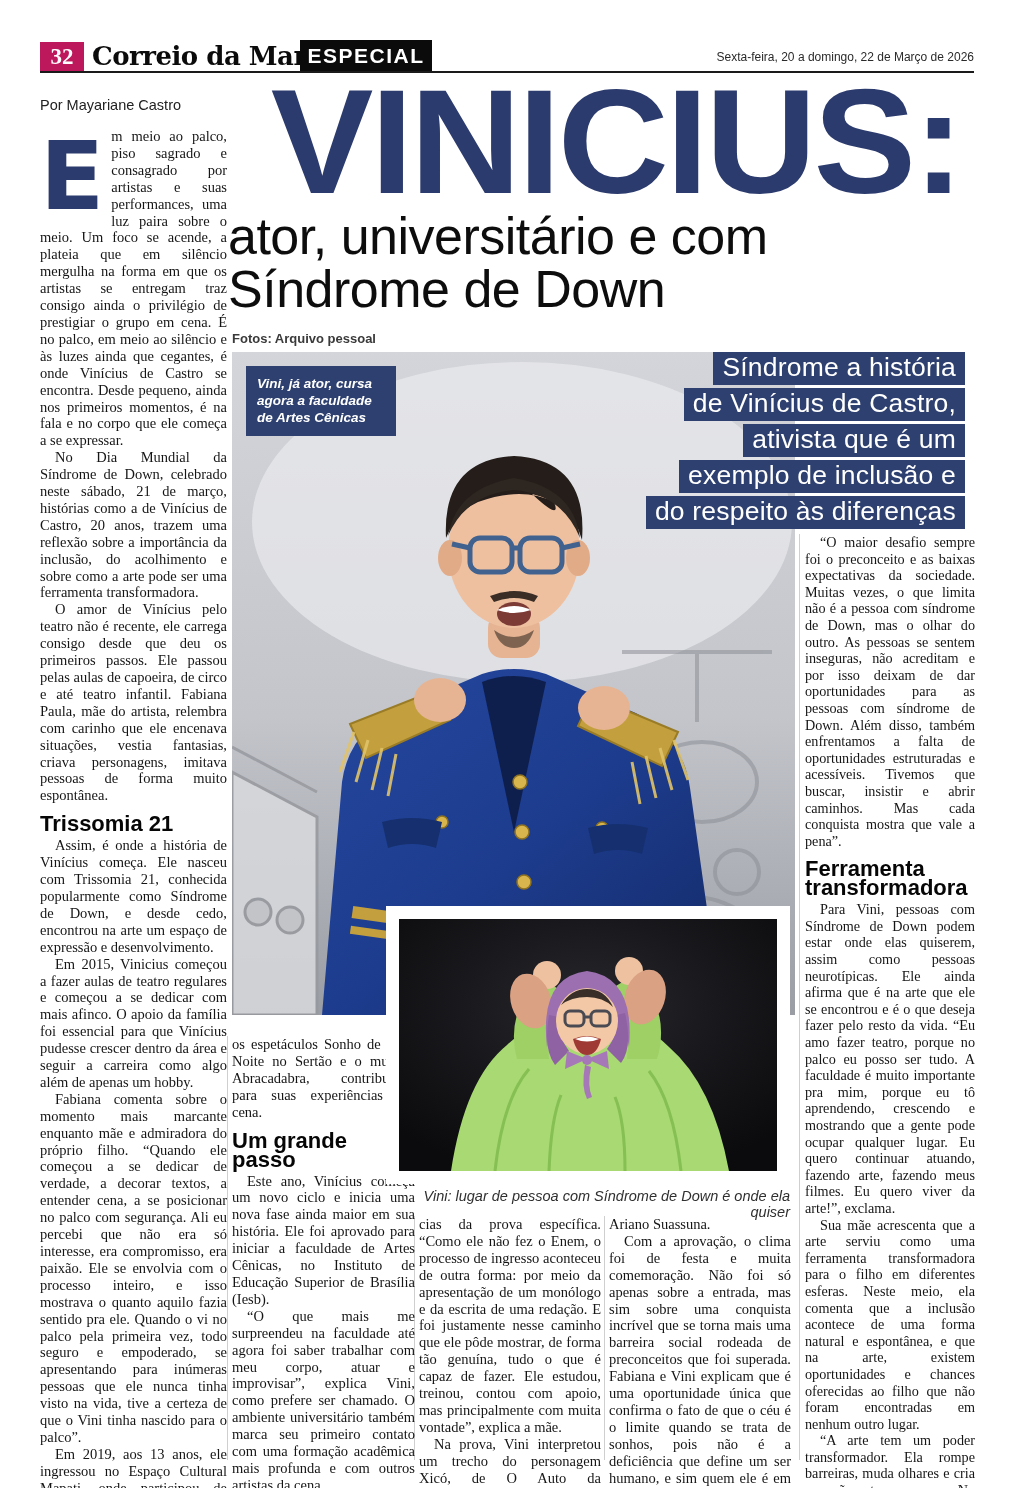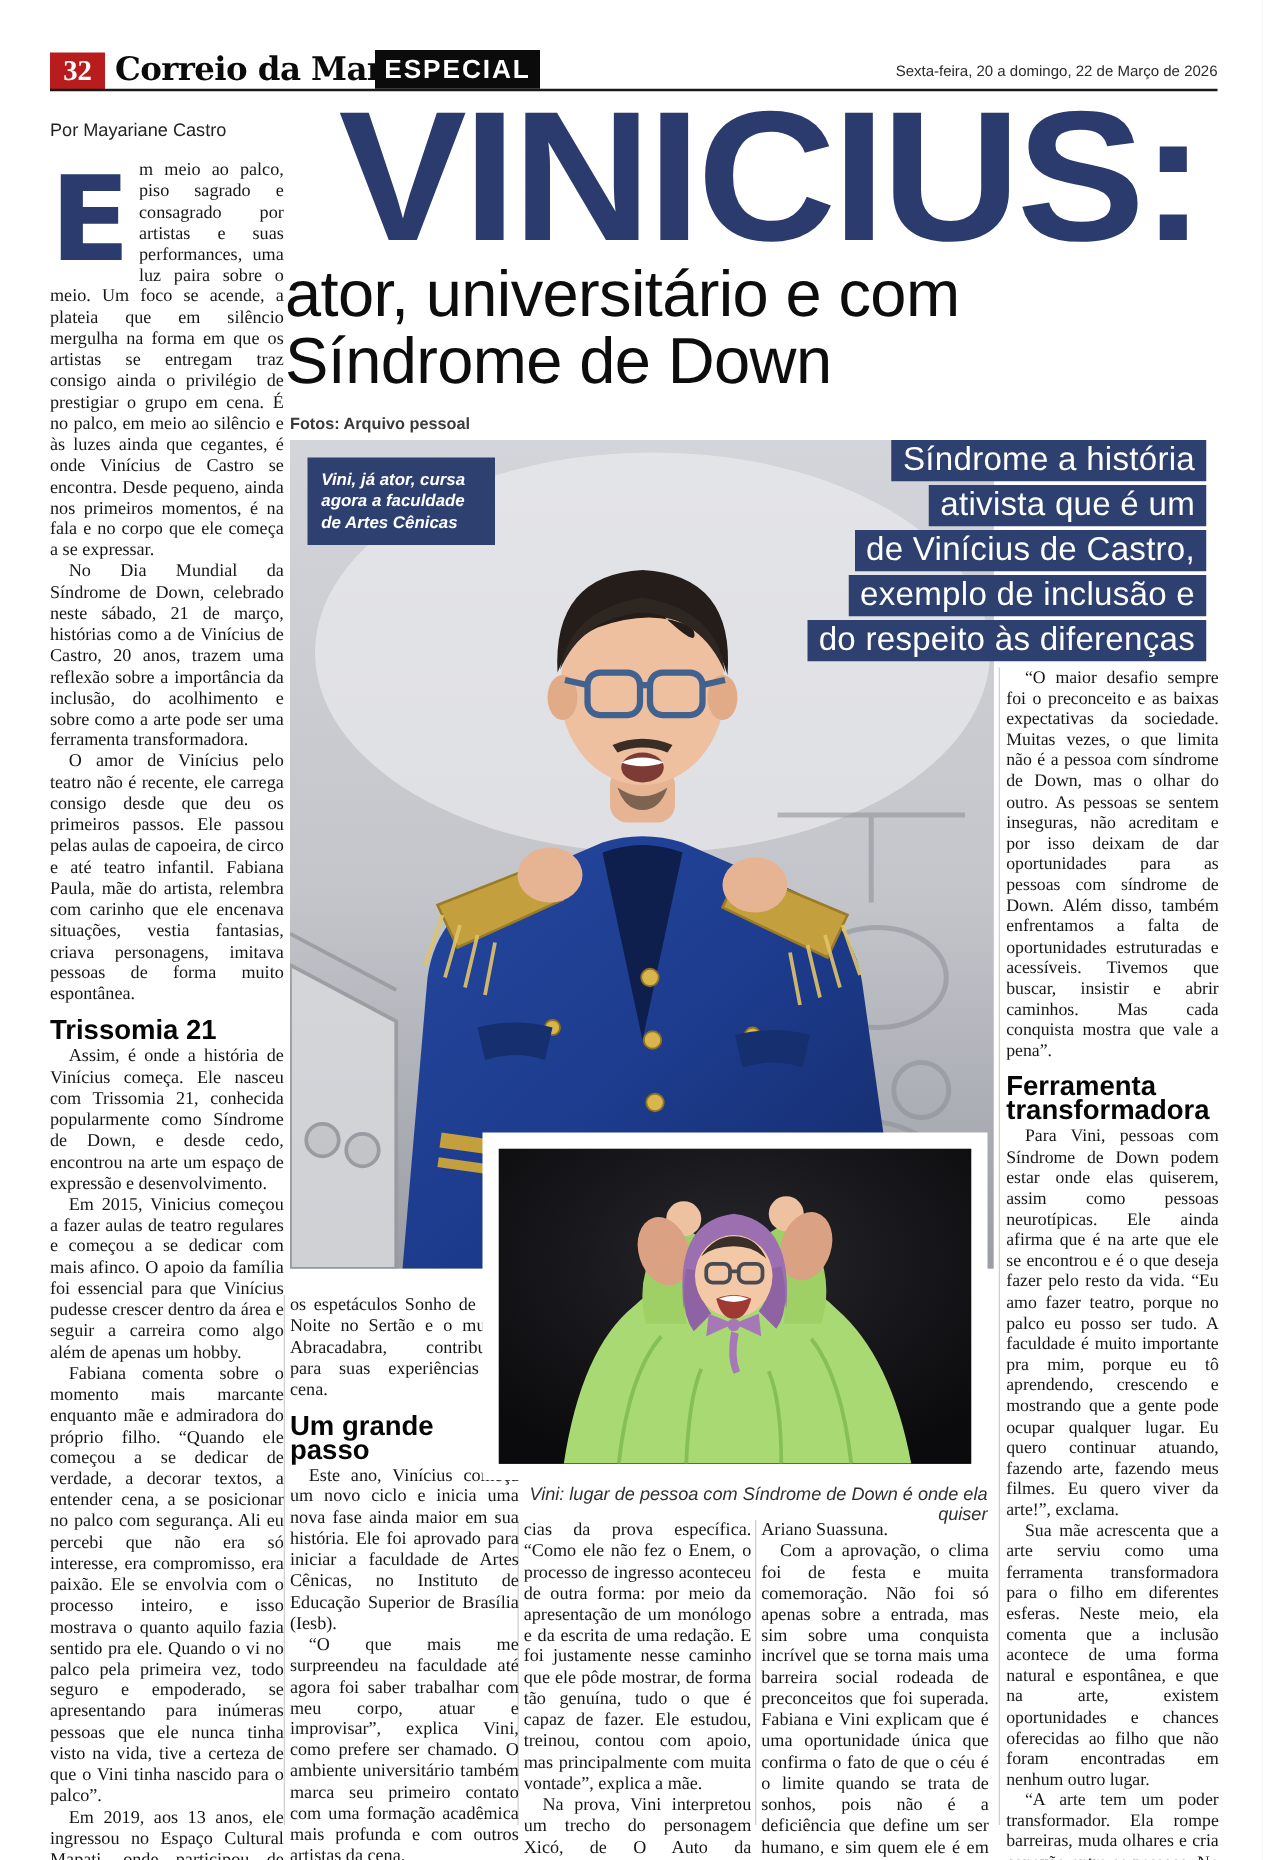--- a/index.html
+++ b/index.html
@@ -4,21 +4,21 @@
 <style>
   html,body{margin:0;padding:0;background:#e9e9e9;}
   .page{
     position:relative;width:1010px;height:1488px;background:#ffffff;
     margin:0 auto;overflow:hidden;
     font-family:"Liberation Serif", serif;color:#151515;
   }
   
   .pagenum{
     position:absolute;left:40px;top:42px;width:44px;height:30px;
-    background:#b91c1c;color:#fff;display:flex;align-items:center;justify-content:center;
+    background:#be185d;color:#fff;display:flex;align-items:center;justify-content:center;
     font-family:"Liberation Serif", serif;font-weight:bold;font-size:23px;
   }
   .brand{
     position:absolute;left:92px;top:41px;
     font-family:"DejaVu Serif", serif;font-weight:bold;font-size:26px;letter-spacing:-0.5px;color:#0b0b0b;
   }
   .sectionbox{
     position:absolute;left:300px;top:40px;width:132px;height:31px;
     background:#0b0b0b;color:#fff;display:flex;align-items:center;justify-content:center;
     font-family:"Liberation Sans", sans-serif;font-weight:bold;font-size:21px;letter-spacing:1.5px;
@@ -204,22 +204,22 @@
         <path d="M265 258 q17 -8 34 0 q-17 6 -34 0" fill="#fff"></path>
         <path d="M262 278 q20 14 40 0 q-6 18 -20 18 q-14 0 -20 -18" fill="#3a2d25" opacity="0.6"></path>
       </g>
     </svg>
   </div>
 
   <div class="caption-box">Vini, já ator, cursa agora a faculdade de Artes Cênicas</div>
 
   <div class="pullquote">
     <span class="bar">Síndrome a história</span>
+    <span class="bar">de Vinícius de Castro,</span>
     <span class="bar">ativista que é um</span>
-    <span class="bar">de Vinícius de Castro,</span>
     <span class="bar">exemplo de inclusão e</span>
     <span class="bar">do respeito às diferenças</span>
   </div>
 
   <div class="inset-frame">
     <div class="inset-photo">
       <svg width="378" height="252" viewBox="0 0 378 252" preserveAspectRatio="none">
         <rect width="378" height="252" fill="#0b0b0d"></rect>
         <radialGradient id="spot" cx="0.5" cy="0.35" r="0.7">
           <stop offset="0" stop-color="#26262c"></stop>

